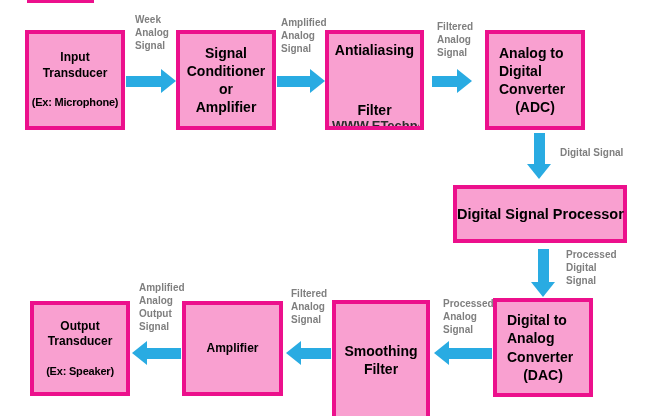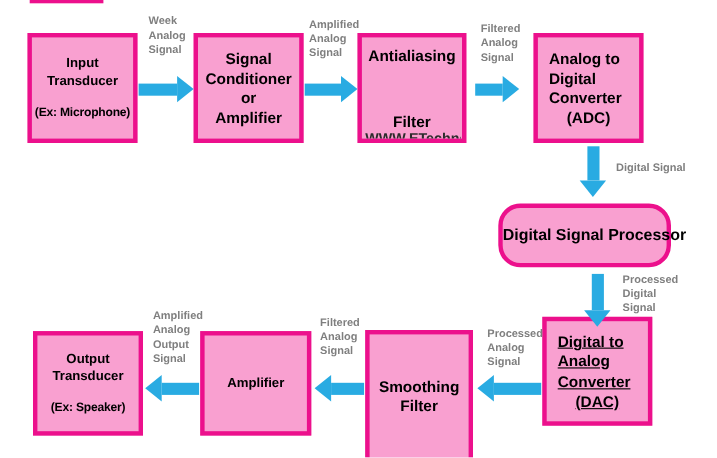--- a/index.html
+++ b/index.html
@@ -69,25 +69,25 @@
     </div>
   </div>
 
   <div class="box" style="left:485px;top:30px;width:100px;height:100px;">
     <div class="line left">Analog to</div>
     <div class="line left">Digital</div>
     <div class="line left">Converter</div>
     <div class="line">(ADC)</div>
   </div>
 
-  <div class="box" style="left:453px;top:185px;width:157px;height:58px;border-radius:20px;">
+  <div class="box" style="left:453px;top:185px;width:174px;height:58px;">
     <div class="line dsp">Digital Signal Processor</div>
   </div>
 
-  <div class="box" style="left:493px;top:288px;width:100px;height:99px;text-decoration:underline;">
+  <div class="box" style="left:493px;top:298px;width:100px;height:99px;">
     <div class="line left">Digital to</div>
     <div class="line left">Analog</div>
     <div class="line left">Converter</div>
     <div class="line">(DAC)</div>
   </div>
 
   <div class="box" style="left:332px;top:300px;width:98px;height:120px;">
     <div class="line">Smoothing</div>
     <div class="line">Filter</div>
   </div>

